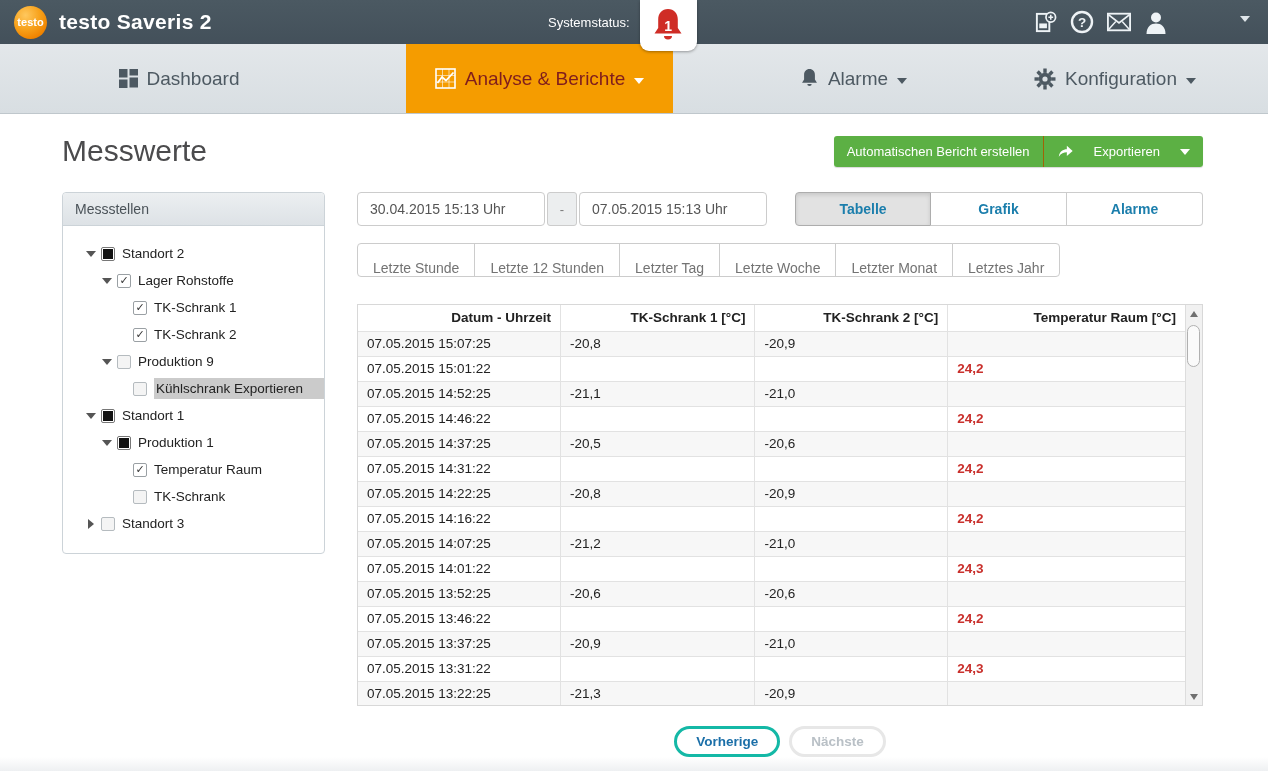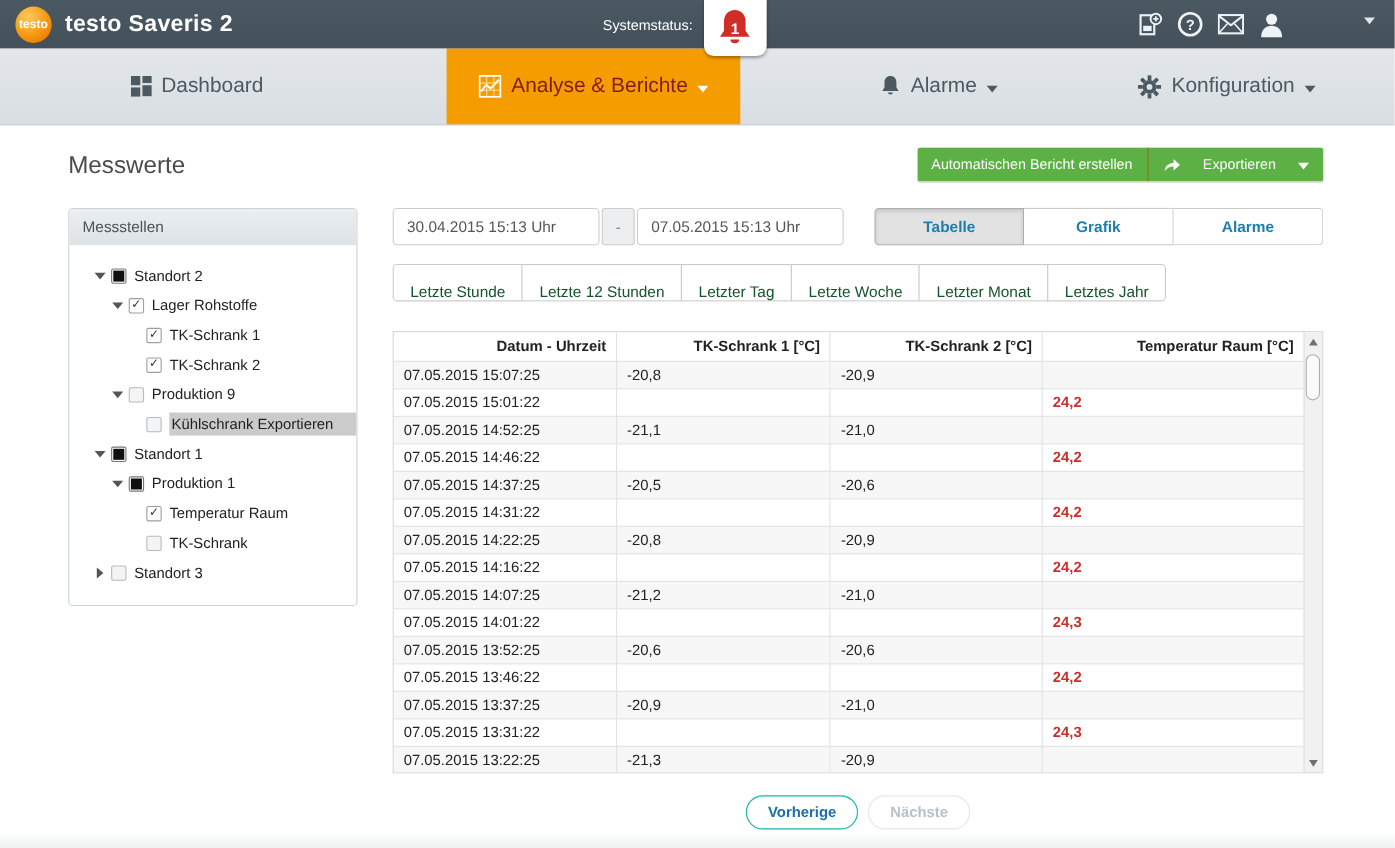--- a/index.html
+++ b/index.html
@@ -50,21 +50,21 @@
   .nav-item.active { background:#f59c00; color:#7f1d1d; }
   .nav-item:last-child { padding-right:74px; }
   .nav-caret {
     width:0; height:0; border-left:5px solid transparent; border-right:5px solid transparent;
     border-top:6px solid #4d5962; margin-top:4px;
   }
   .nav-item.active .nav-caret { border-top-color:#fff; }
   
   .content { padding:20px 65px 0 62px; }
   .title-row { display:flex; align-items:center; }
-  .page-title { font-size:22px; color:#4b4b4d; font-weight:normal; }
+  .page-title { font-size:30px; color:#4b4b4d; font-weight:normal; }
   .green-group { margin-left:auto; display:flex; border-radius:3px; overflow:hidden; box-shadow:0 1px 1px rgba(0,0,0,.15); }
   .green-btn {
     background:#5cb044; color:#fff; border:none; font-family:inherit; font-size:13px;
     height:31px; padding:0 13px; cursor:pointer; display:flex; align-items:center; gap:7px;
   }
   .green-btn + .green-btn { border-left:1px solid #a16207;gap:20px; }
   .body-row { display:flex; margin-top:24px; }
   
   .panel {
     width:263px; border:1px solid #ccd3d8; border-radius:4px; background:#fff; align-self:flex-start;
@@ -103,21 +103,21 @@
   .view-tab {
     width:136px; height:34px; background:#fff; border:1px solid #ccc; border-left-width:0;
     font-family:inherit; font-size:14px; font-weight:bold; color:#1b7eac; cursor:pointer;
   }
   .view-tab:first-child { border-left-width:1px; border-radius:4px 0 0 4px; }
   .view-tab:last-child { border-radius:0 4px 4px 0; }
   .view-tab.active { background:#e2e2e2; border-color:#adadad; box-shadow:inset 0 2px 4px rgba(0,0,0,.12); }
   .quick-row { display:flex; margin-top:17px; }
   .qr-btn {
     height:33px; padding:16px 15px; background:#fff; border:1px solid #ccc; margin-left:-1px;
-    font-family:inherit; font-size:14px; color:#14532d; cursor:pointer;
+    font-family:inherit; font-size:14px; color:#737373; cursor:pointer;
   }
   .qr-btn:first-child { margin-left:0; border-radius:4px 0 0 4px; }
   .qr-btn:last-child { border-radius:0 4px 4px 0; }
   
   .table-wrap { margin-top:27px; border:1px solid #d8d8d8; display:flex; height:402px; overflow:hidden; }
   table { border-collapse:collapse; flex:1; font-size:13.5px; table-layout:fixed; align-self:flex-start; width:calc(100% - 17px); }
   th, td { border-right:1px solid #e2e2e2; border-bottom:1px solid #e2e2e2; padding:4px 9px; text-align:left; white-space:nowrap; overflow:hidden; }
   th:last-child, td:last-child { border-right:none; }
   th { font-size:13.5px; font-weight:bold; color:#222; height:26px;text-align:right; }
   td { height:25px; color:#222; }
@@ -127,21 +127,21 @@
   
   .scrollbar { width:17px; background:#f1f1f1; border-left:1px solid #ddd; position:relative; flex:0 0 17px; }
   .sb-arrow { position:absolute; left:0; width:16px; height:17px; display:flex; align-items:center; justify-content:center; cursor:pointer; }
   .sb-arrow.up { top:0; } .sb-arrow.down { bottom:0; }
   .sb-arrow.up::after { content:""; border-left:4px solid transparent; border-right:4px solid transparent; border-bottom:6px solid #6f6f6f; }
   .sb-arrow.down::after { content:""; border-left:4px solid transparent; border-right:4px solid transparent; border-top:6px solid #6f6f6f; }
   .sb-thumb { position:absolute; left:1px; top:20px; width:13px; height:42px; background:#fafafa; border:1px solid #b0b0b0; border-radius:7px; cursor:grab; }
   
   .pagination { display:flex; justify-content:center; gap:9px; margin-top:20px; }
   .page-btn {
-    height:31px; padding:0 19px; border-radius:16px; border:1px solid #14b8a6; background:#fff;
+    height:31px; padding:0 19px; border-radius:16px; border:3px solid #14b8a6; background:#fff;
     font-family:inherit; font-size:13.5px; font-weight:bold; cursor:pointer;
   }
   .page-btn.prev { color:#1b6fa8; }
   .page-btn.next { color:#b9c0c6; border-color:#e7e7e7; cursor:default; }
   .page-bottom { position:absolute; bottom:0; left:0; right:0; height:14px; background:linear-gradient(#ffffff,#eef0f2); }
   svg { display:block; }
 </style>
 </head>
 <body>
 

